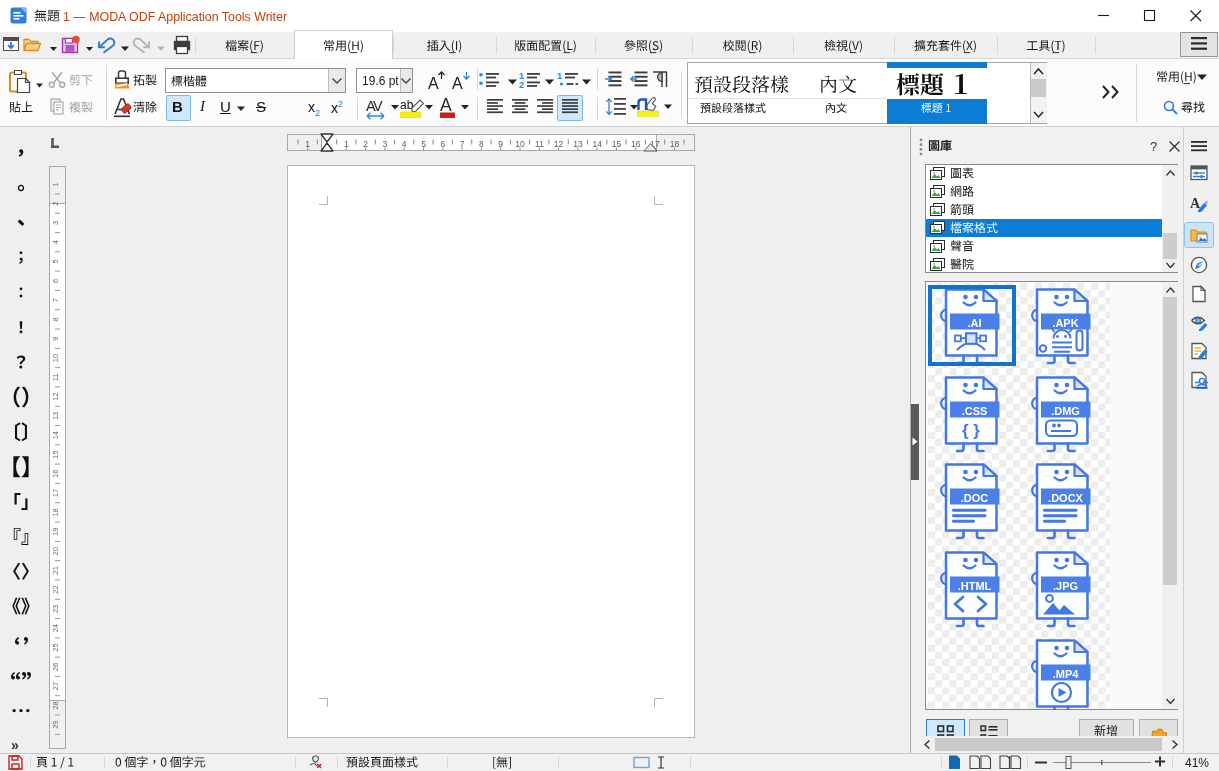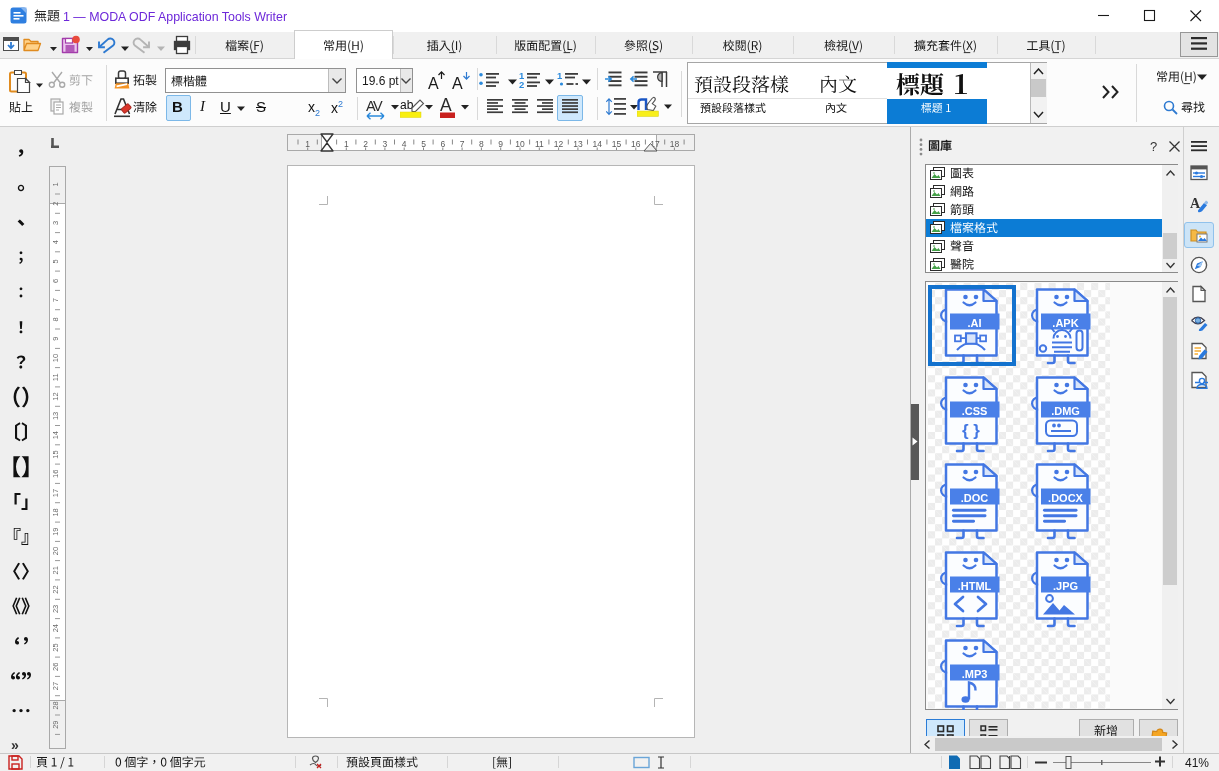--- a/index.html
+++ b/index.html
@@ -11,21 +11,21 @@
 </style></head><body>
 
 <div class="abs" style="left:0;top:0;width:1219px;height:32px;background:#fff">
 <svg class="abs" style="left:10px;top:7px" width="17" height="17" viewBox="0 0 17 17">
       <rect x="0.5" y="0.5" width="16" height="16" rx="2.5" fill="#2f7fe0"></rect>
       <path d="M10.5 0.5 h6 v6 z" fill="#85b4ee"></path>
       <rect x="3.5" y="5" width="7" height="1.6" fill="#fff"></rect>
       <rect x="3.5" y="8" width="10" height="1.6" fill="#fff"></rect>
       <rect x="3.5" y="11" width="6" height="1.6" fill="#fff"></rect>
     </svg>
-<div class="abs" style="left:63px;top:10px;font-size:12.4px;color:#6d28d9">1 — MODA ODF Application Tools Writer</div>
+<div class="abs" style="left:63px;top:10px;font-size:12.4px;color:#c2410c">1 — MODA ODF Application Tools Writer</div>
 <svg class="abs" style="left:1081px;top:0" width="138" height="32" viewBox="0 0 138 32">
       <g stroke="#1a1a1a" stroke-width="1.1" fill="none">
         <line x1="17" y1="15.5" x2="28" y2="15.5"></line>
         <rect x="63.5" y="10.5" width="10" height="10"></rect>
         <path d="M109.5 10.5 l10.5 10.5 M120 10.5 l-10.5 10.5"></path>
       </g>
     </svg>
 </div>
 <div class="abs" style="left:0;top:32px;width:1219px;height:27px;background:#f0f0f0;border-bottom:1px solid #d5d5d5"></div>
 <div class="abs" style="left:294px;top:30px;width:99px;height:29px;background:#fff;border:1px solid #cdcdcd;border-bottom:none;z-index:5"></div>
@@ -603,26 +603,26 @@
         <path d="M45,47 l8,7 -8,7"></path>
       </g>
       <text x="41.5" y="40" font-size="11" font-weight="bold" font-family="Liberation Sans" fill="#fff" text-anchor="middle">.HTML</text>
     </svg>
 <svg class="abs" style="left:1024px;top:550px;z-index:6" width="70" height="79" viewBox="0 0 70 79">
       <use href="#fbase"></use>
       <circle cx="25.5" cy="48.5" r="3.4" fill="none" stroke="#4377e3" stroke-width="2"></circle>
       <path d="M19,64.5 l10,-11.5 6.5,7.5 4.5,-5.5 11,9.5 z" fill="#4377e3"></path>
       <text x="41.5" y="40" font-size="11" font-weight="bold" font-family="Liberation Sans" fill="#fff" text-anchor="middle">.JPG</text>
     </svg>
-<div class="abs" style="left:933px;top:638px;width:70px;height:72px;overflow:hidden;z-index:6">
+<div class="abs" style="left:1024px;top:638px;width:70px;height:72px;overflow:hidden;z-index:6">
       <svg width="70" height="79" viewBox="0 0 70 79">
         <use href="#fbase"></use>
-        <ellipse cx="32.5" cy="61.5" rx="4" ry="3.2" fill="#4377e3"></ellipse>
-        <path d="M36,61.5 V44.5 q7,1.5 6.5,8" fill="none" stroke="#4377e3" stroke-width="2.4"></path>
-        <text x="41.5" y="40" font-size="11" font-weight="bold" font-family="Liberation Sans" fill="#fff" text-anchor="middle">.MP3</text>
+        <circle cx="37.5" cy="54.5" r="9.5" fill="none" stroke="#4377e3" stroke-width="2.2"></circle>
+        <path d="M34.5,50 l8,4.5 -8,4.5 z" fill="#4377e3"></path>
+        <text x="41.5" y="40" font-size="11" font-weight="bold" font-family="Liberation Sans" fill="#fff" text-anchor="middle">.MP4</text>
       </svg>
     </div>
 </div>
 <div class="abs" style="left:1162px;top:282px;width:16px;height:427px;background:#f0f0f0"></div>
 <svg class="abs" style="left:1166px;top:287px;z-index:6" width="9" height="7" viewBox="0 0 9 7">
     <path d="M0.5 5.5 l4-4.5 4 4.5" stroke="#333" stroke-width="1.3" fill="none"></path>
   </svg>
 <svg class="abs" style="left:1166px;top:698px;z-index:6" width="9" height="7" viewBox="0 0 9 7">
     <path d="M0.5 1 l4 4.5 4-4.5" stroke="#333" stroke-width="1.3" fill="none"></path>
   </svg>

